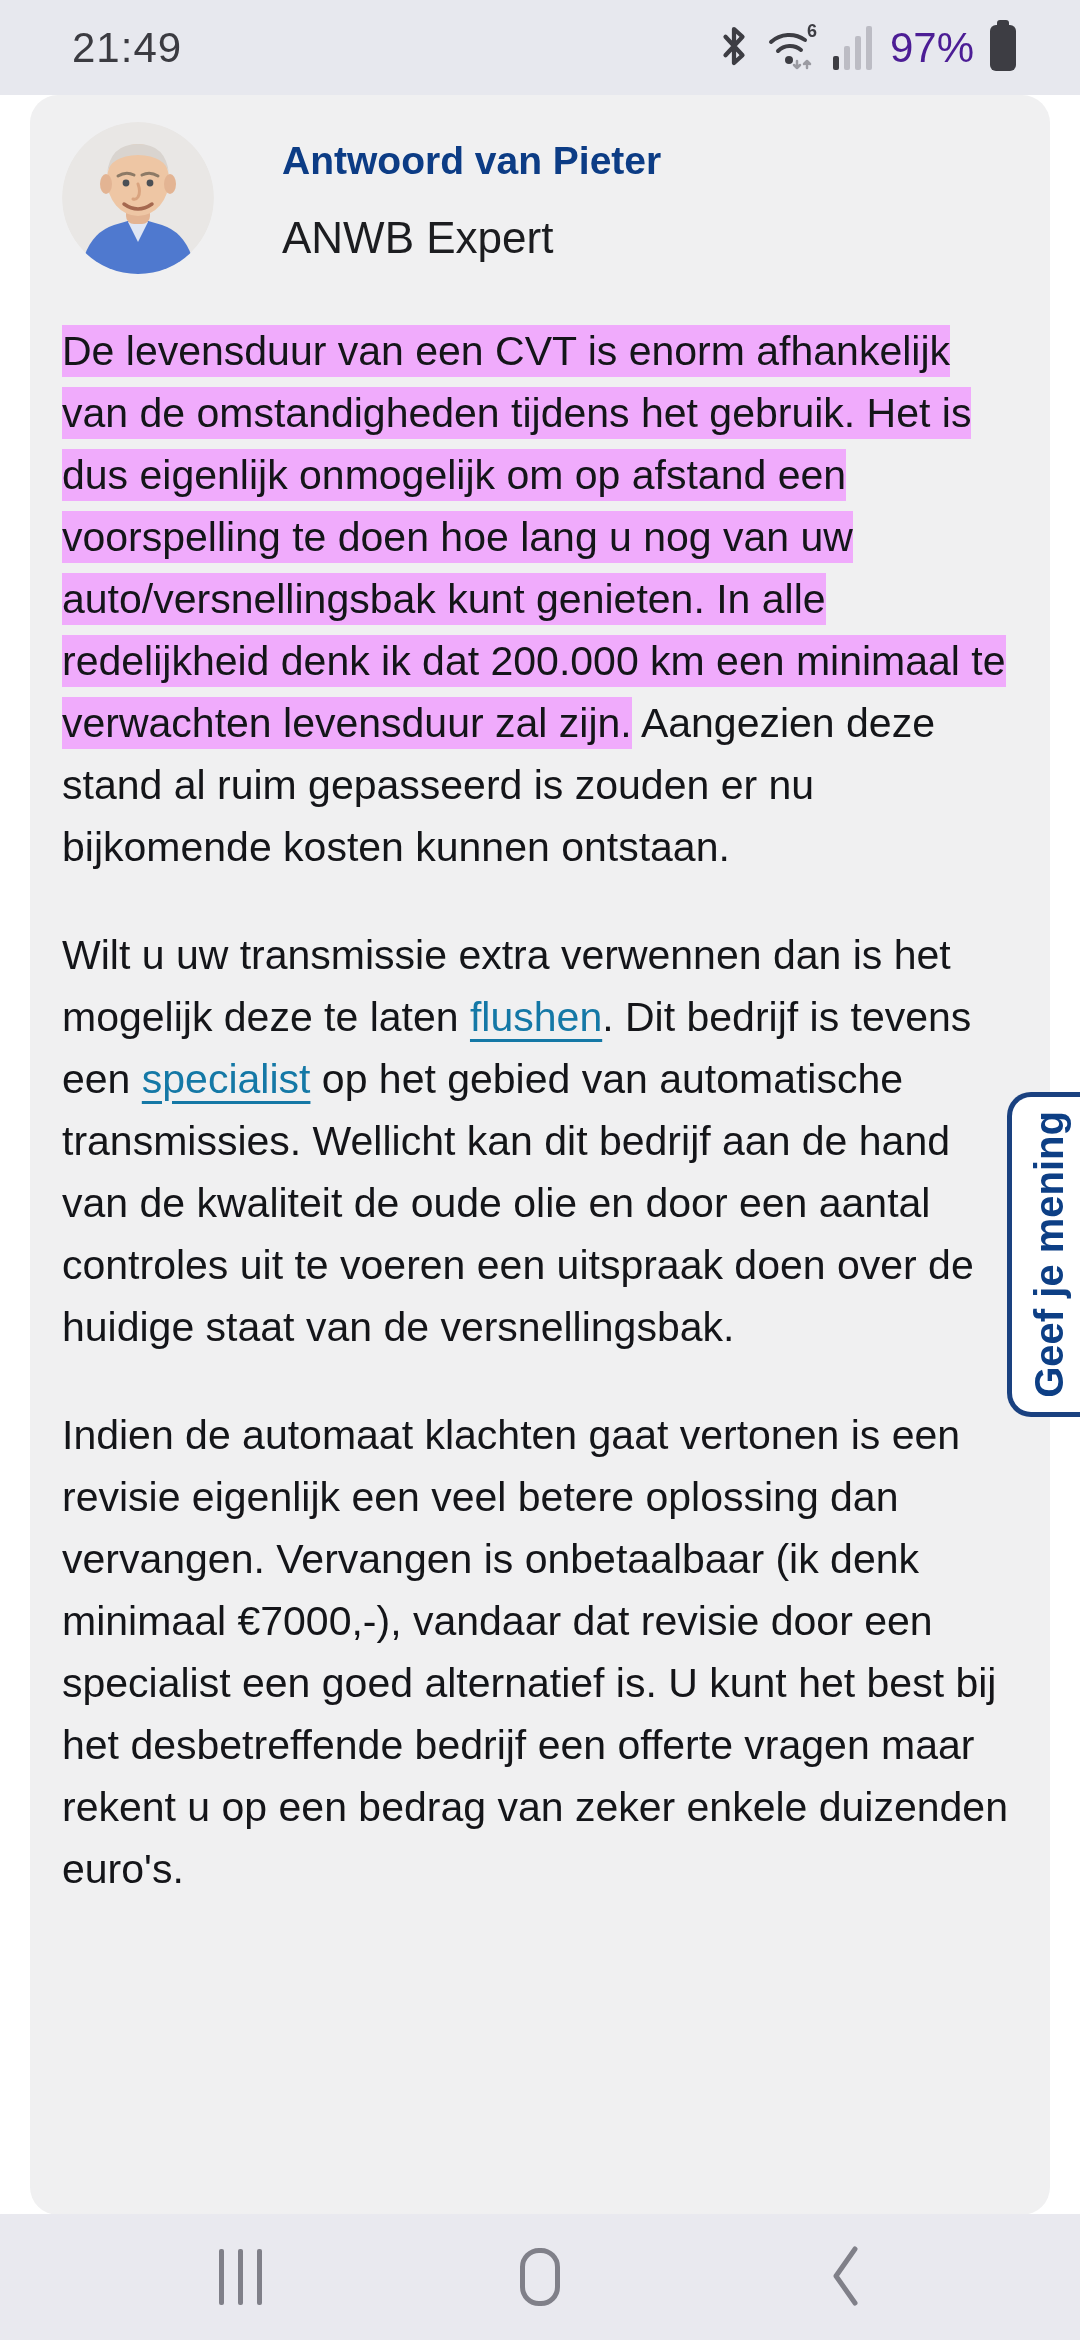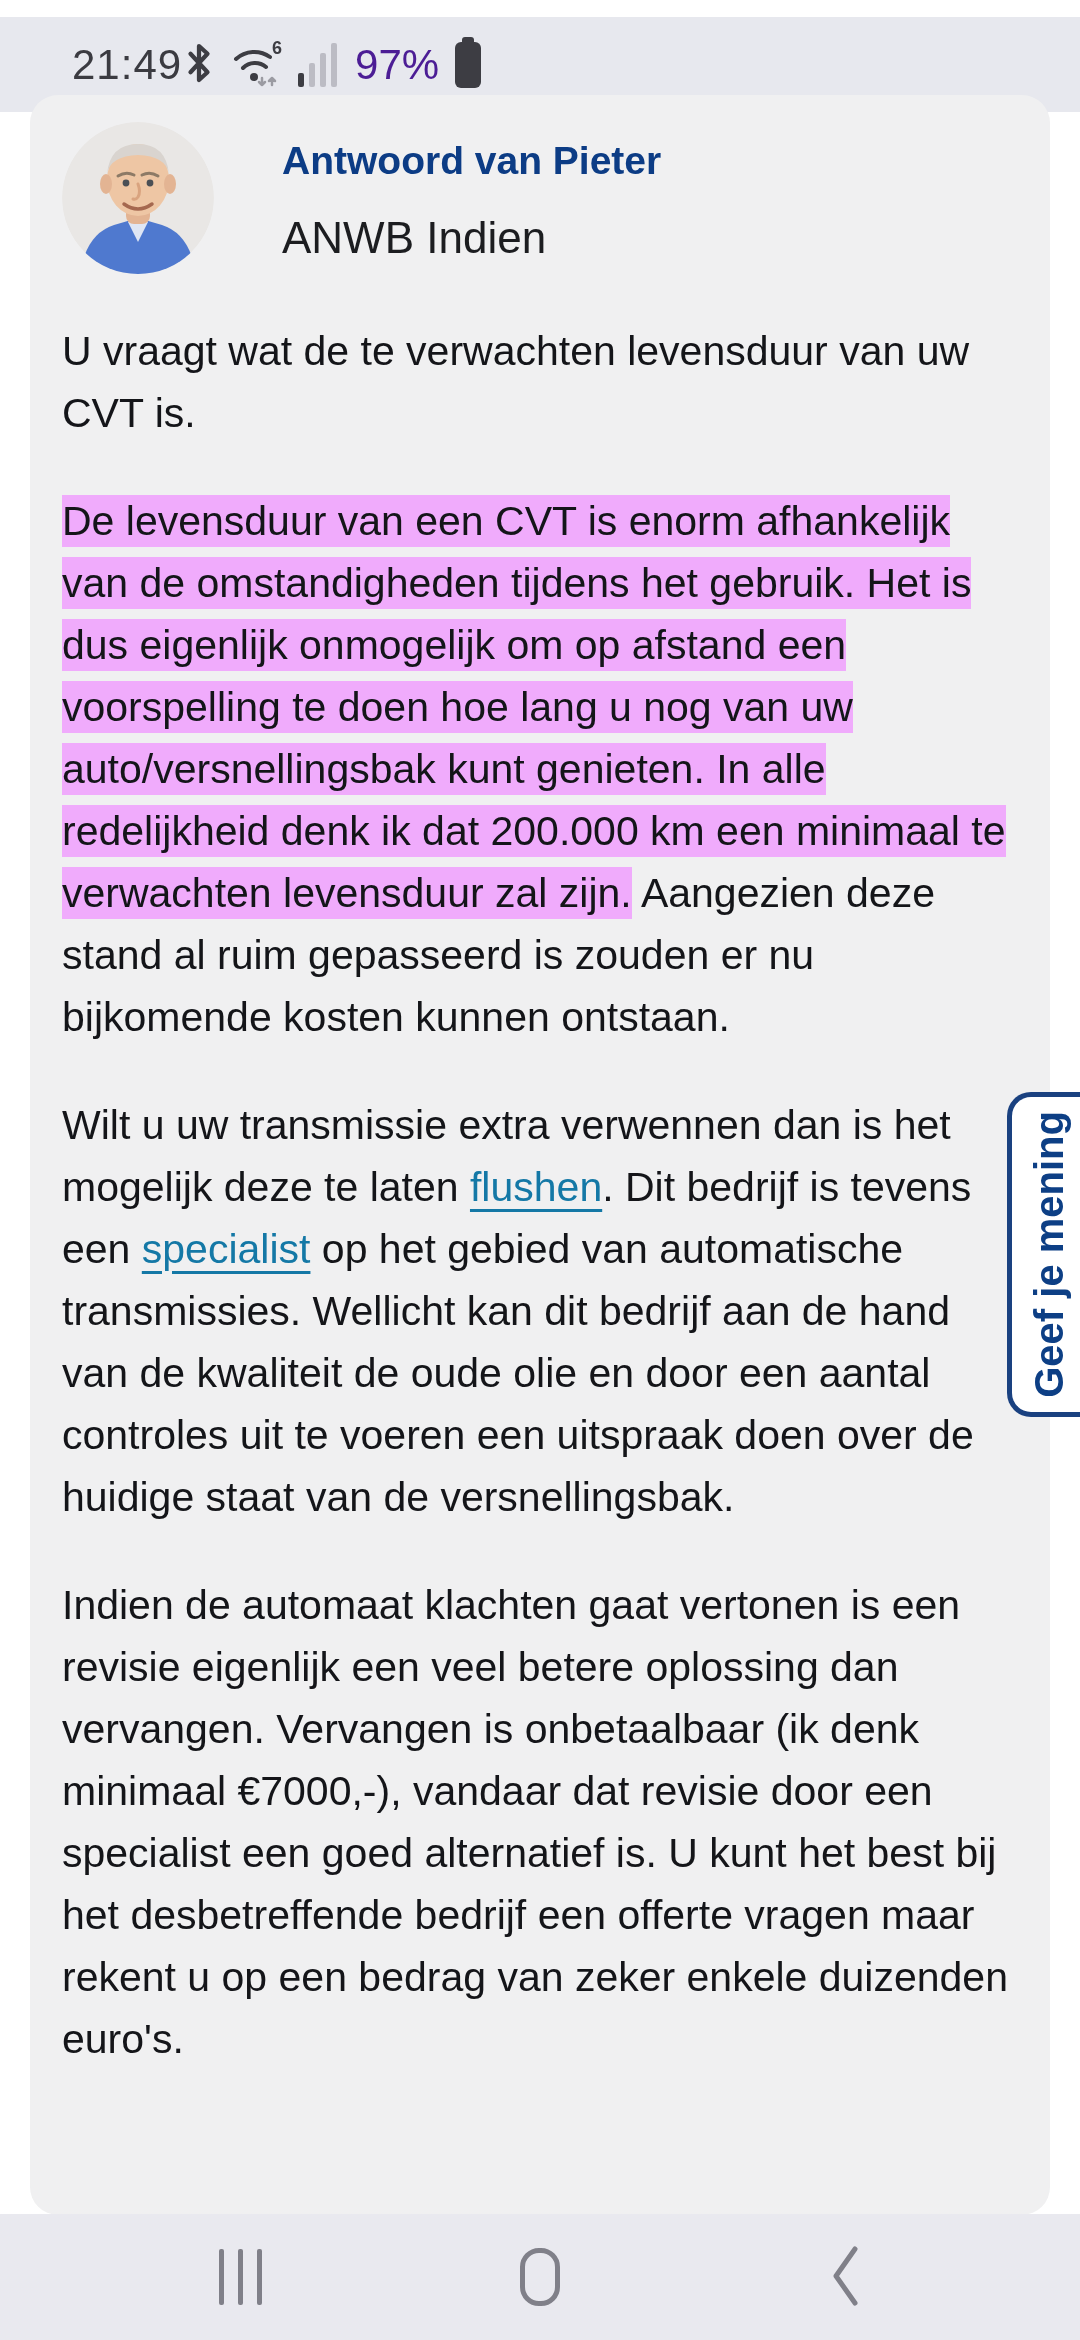--- a/index.html
+++ b/index.html
@@ -7,23 +7,23 @@
   body {
     position: relative;
     background: #ffffff;
     font-family: "Liberation Sans", sans-serif;
     overflow: hidden;
     color: #141519;
   }
 
   
   .status-bar {
-    position: absolute; top: 17px; left: 0; width: 1080px; height: 95px;
+    position: absolute; top: 0; left: 0; width: 1080px; height: 95px;
     background: #e7e8ee;
-    display: flex; align-items: center; justify-content: flex-start;
+    display: flex; align-items: center; justify-content: space-between;
     padding: 0 64px 0 72px;
   }
   .status-time { font-size: 42px; color: #3b3b41; letter-spacing: 1px; }
   .status-icons { display: flex; align-items: center; gap: 14px; }
   .battery-pct { font-size: 42px; color: #4c1d95; margin-left: 4px; }
   .battery-body {
     width: 26px; height: 46px; background: #3d3d43; border-radius: 6px;
     position: relative; margin-left: 2px;
   }
   .battery-body::before {
@@ -155,26 +155,25 @@
         <path d="M80 53 q8 -4 16 1" stroke="#8d7a66" stroke-width="3" fill="none" stroke-linecap="round"></path>
         <circle cx="64" cy="61" r="3.4" fill="#4a4f55"></circle>
         <circle cx="88" cy="61" r="3.4" fill="#4a4f55"></circle>
 
         <path d="M76 62 q3 8 0 13 q-2 3 -5 2" stroke="#d9a37f" stroke-width="3" fill="none" stroke-linecap="round"></path>
         <path d="M62 82 q14 10 28 0" stroke="#a5684f" stroke-width="3.5" fill="none" stroke-linecap="round"></path>
       </svg>
     </div>
     <div class="header-text">
       <div class="page-title">Antwoord van Pieter</div>
-      <div class="expert-role">ANWB Indien</div>
+      <div class="expert-role">ANWB Expert</div>
     </div>
   </div>
 
   <div class="answer-body">
-      <p class="para"><span class="seg-normal">U vraagt wat de te verwachten levensduur van uw CVT is.</span></p>
       <p class="para"><span class="seg-highlight">De levensduur van een CVT is enorm afhankelijk van de omstandigheden tijdens het gebruik. Het is dus eigenlijk onmogelijk om op afstand een voorspelling te doen hoe lang u nog van uw auto/versnellingsbak kunt genieten. In alle redelijkheid denk ik dat 200.000 km een minimaal te verwachten levensduur zal zijn.</span><span class="seg-normal"> Aangezien deze stand al ruim gepasseerd is zouden er nu bijkomende kosten kunnen ontstaan.</span></p>
       <p class="para"><span class="seg-normal">Wilt u uw transmissie extra verwennen dan is het mogelijk deze te laten </span><a href="#" class="seg-link">flushen</a><span class="seg-normal">. Dit bedrijf is tevens een </span><a href="#" class="seg-link">specialist</a><span class="seg-normal"> op het gebied van automatische transmissies. Wellicht kan dit bedrijf aan de hand van de kwaliteit de oude olie en door een aantal controles uit te voeren een uitspraak doen over de huidige staat van de versnellingsbak.</span></p>
       <p class="para"><span class="seg-normal">Indien de automaat klachten gaat vertonen is een revisie eigenlijk een veel betere oplossing dan vervangen. Vervangen is onbetaalbaar (ik denk minimaal €7000,-), vandaar dat revisie door een specialist een goed alternatief is. U kunt het best bij het desbetreffende bedrijf een offerte vragen maar rekent u op een bedrag van zeker enkele duizenden euro's.</span></p>
     </div>
 </div>
 
 <div class="feedback-tab">
   <span class="feedback-tab-label">Geef je mening</span>
 </div>
 

